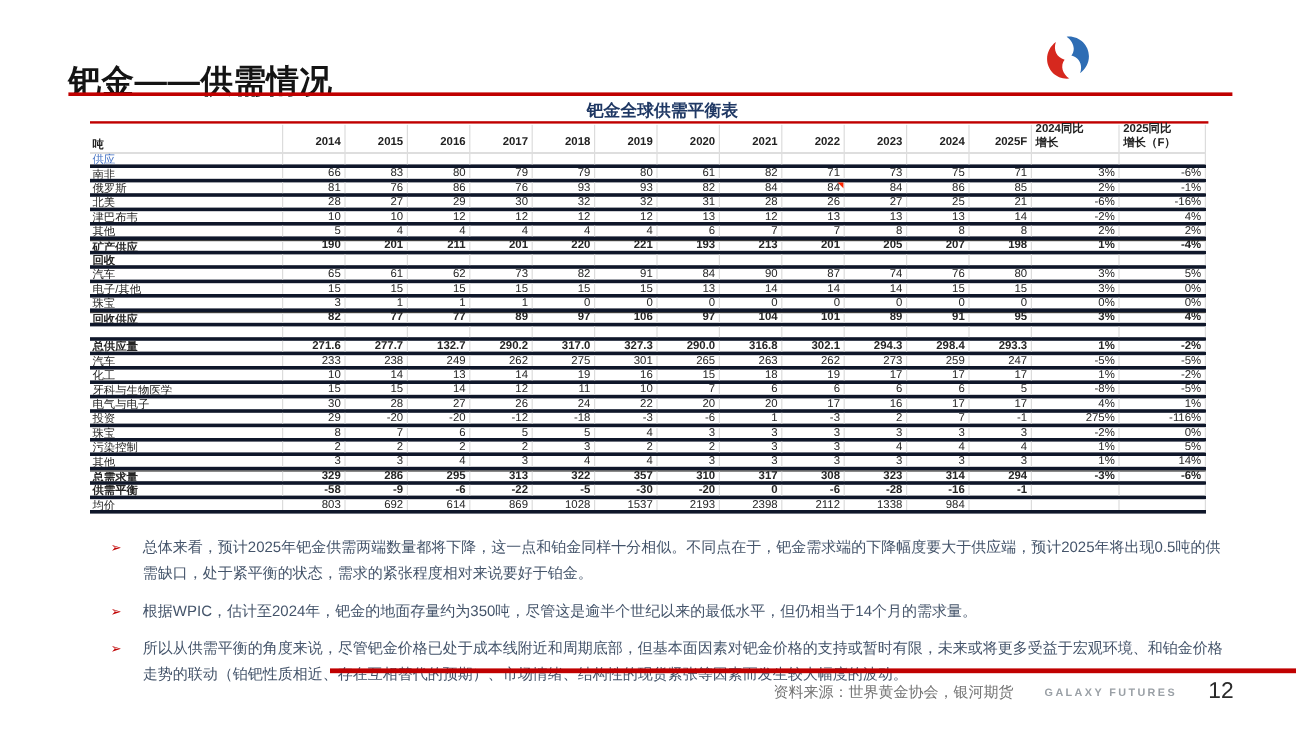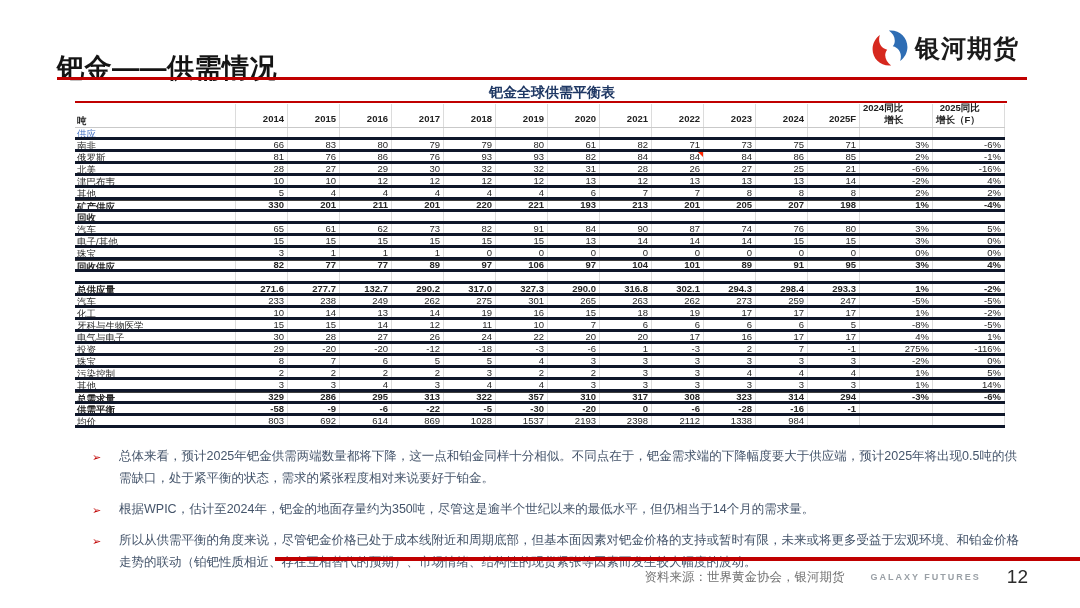--- a/index.html
+++ b/index.html
@@ -32,21 +32,21 @@
   .trow.section .cell-label { color:#4472C4; }
   .cell-label { width:160px; flex:none; padding-left:2px; box-sizing:border-box; white-space:nowrap; overflow:hidden; }
   .cell {
     width:52px; flex:none; box-sizing:border-box;
     text-align:right; padding-right:3px; border-left:1px solid #DCDCDC;
     position:relative; height:100%; display:flex; align-items:center; justify-content:flex-end;
   }
   .trow .cell:last-child { border-right:1px solid #DCDCDC; }
   .trow.header .cell { align-items:flex-end; padding-bottom:2px; }
   .cell-pct { width:73px; }
-  .pct-header { justify-content:flex-start; text-align:right; white-space:pre-line; line-height:1.2; padding-left:3px; }
+  .pct-header { justify-content:flex-start; text-align:left; white-space:pre-line; line-height:1.2; padding-left:3px; }
   .cmt { position:absolute; top:0; right:0; width:0; height:0;
          border-left:5px solid transparent; border-top:5px solid #FF2600; }
 
   .bullets { position:absolute; left:92px; top:446px; width:928px; }
   .bullet { display:flex; margin-bottom:9px; color:#44546A; font-size:12.5px; line-height:1.75; }
   .bmark { color:#C00000; width:27px; flex:none; font-size:11px; padding-top:2px; }
   .btext { flex:1; }
 
   .bottom-bar { position:absolute; left:275px; top:557px; width:805px; height:4px; background:#C00000; }
   .footer { position:absolute; top:566px; right:52px; display:flex; align-items:center; gap:26px; }
@@ -58,21 +58,20 @@
 <body>
 
 <div class="slide-title">钯金——供需情况</div>
 <div class="title-rule"></div>
 
 <div class="logo">
   <svg viewBox="0 0 64 64" aria-hidden="true">
     <path fill="#2E6DB4" d="M30 1c18-2 33 12 33 29 0 10-5 19-13 25 4-12-1-23-13-26C44 20 40 8 30 1z"></path>
     <path fill="#D6281E" d="M34 63C16 65 1 51 1 34 1 24 6 15 14 9c-4 12 1 23 13 26-7 9-3 21 7 28z"></path>
   </svg>
-  <span class="logo-text">银河期货</span>
 </div>
 
 <div class="table-title">钯金全球供需平衡表</div>
 <div class="table-rule"></div>
 
 <div class="ptable">
     <div class="trow header">
       <div class="cell-label">吨</div>
       <div class="cell">2014</div>
       <div class="cell">2015</div>
@@ -188,21 +187,21 @@
       <div class="cell">7</div>
       <div class="cell">7</div>
       <div class="cell">8</div>
       <div class="cell">8</div>
       <div class="cell">8</div>
       <div class="cell cell-pct">2%</div>
       <div class="cell cell-pct">2%</div>
     </div>
     <div class="trow bold btop">
       <div class="cell-label">矿产供应</div>
-      <div class="cell">330</div>
+      <div class="cell">190</div>
       <div class="cell">201</div>
       <div class="cell">211</div>
       <div class="cell">201</div>
       <div class="cell">220</div>
       <div class="cell">221</div>
       <div class="cell">193</div>
       <div class="cell">213</div>
       <div class="cell">201</div>
       <div class="cell">205</div>
       <div class="cell">207</div>

